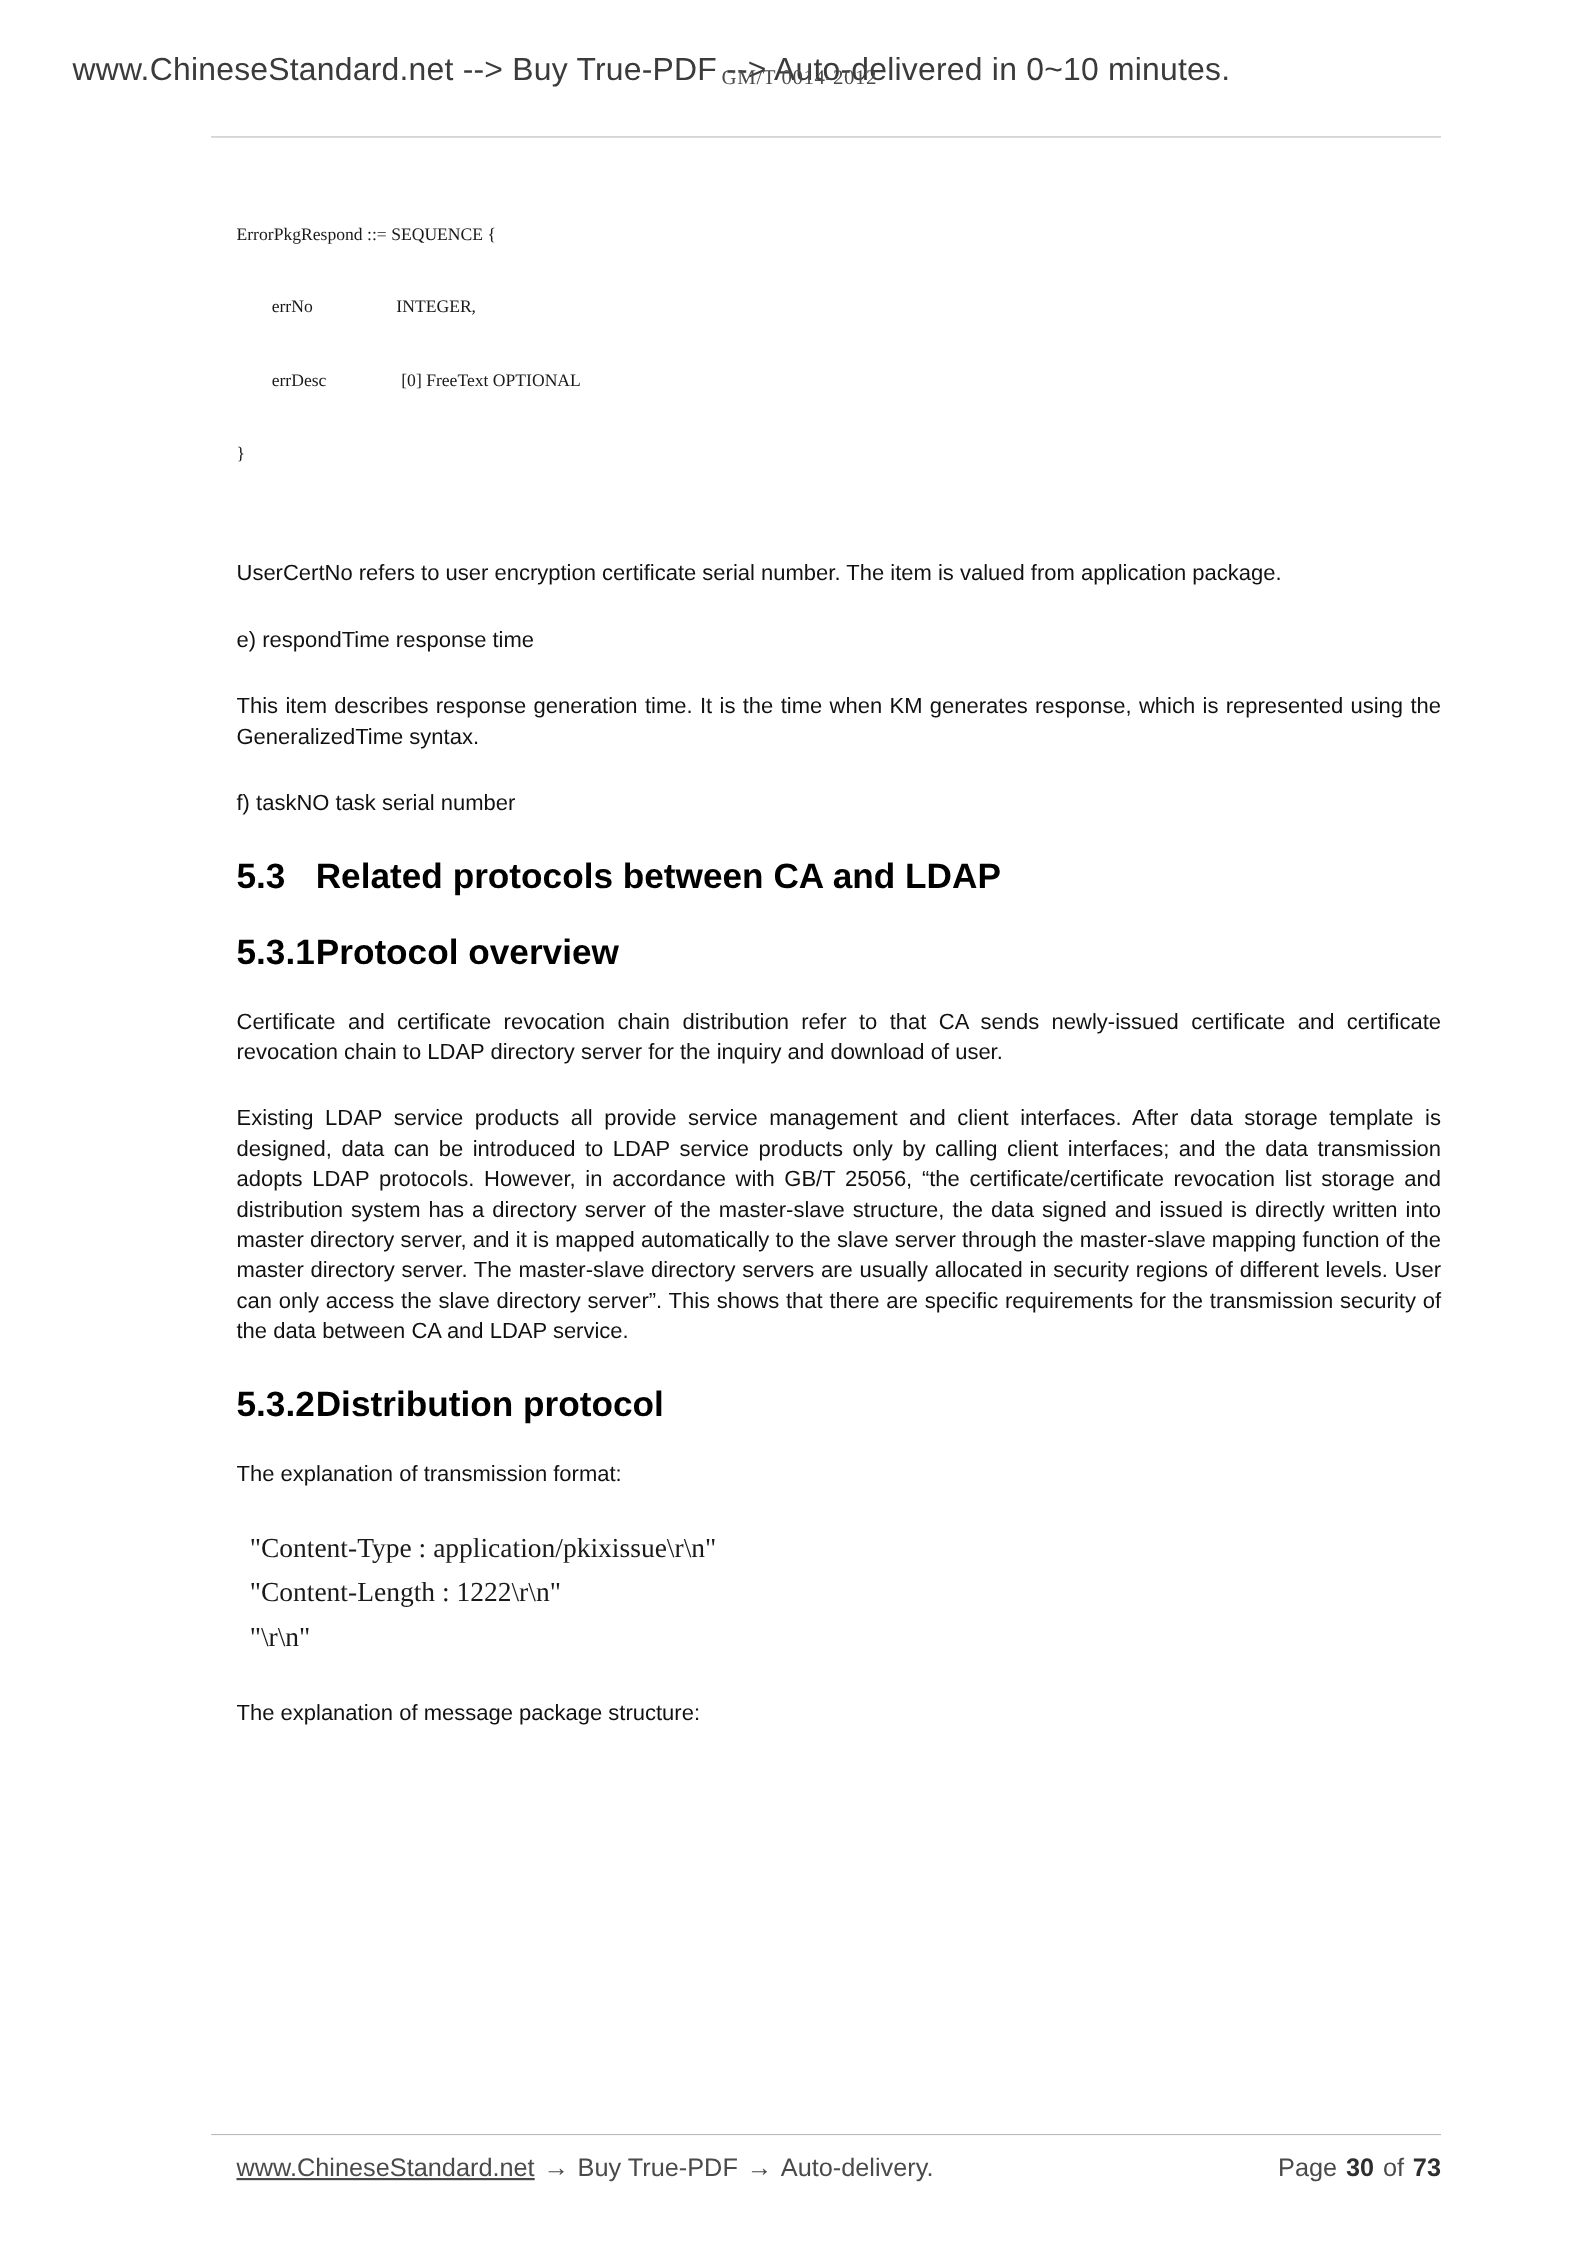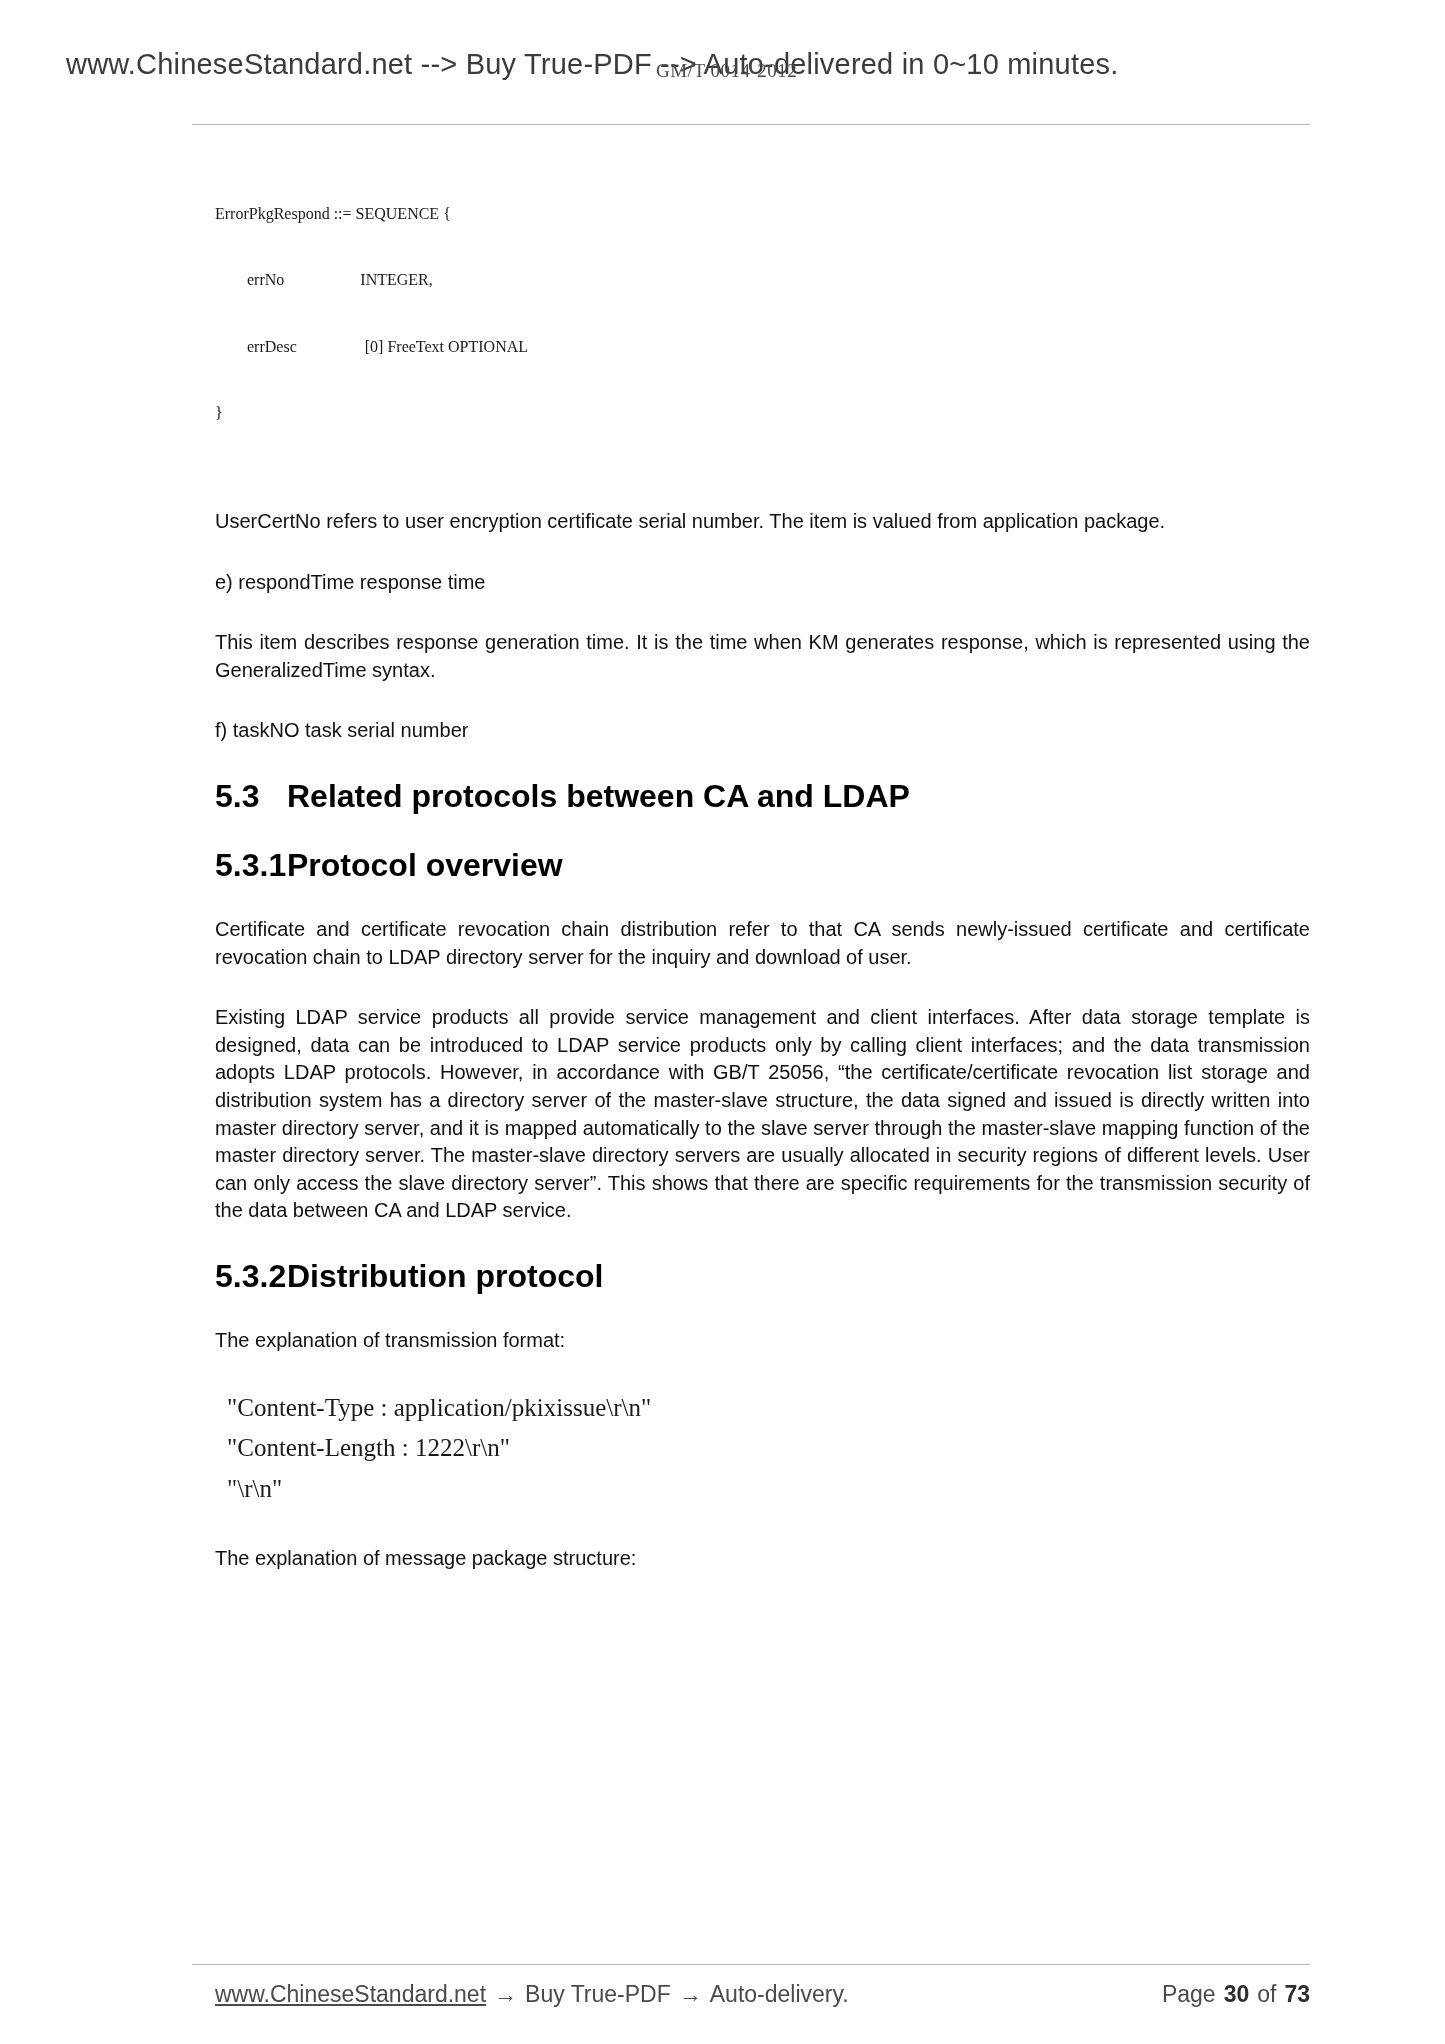--- a/index.html
+++ b/index.html
@@ -98,21 +98,21 @@
   .mono-line {
     display: block;
     white-space: pre;
   }
 
   
   .footer {
     position: absolute;
     left: 0;
     right: 0;
-    bottom: 36px;
+    bottom: 60px;
   }
   .footer-rule {
     margin: 0 135px 0 192px;
     border-top: 1px solid #b9b9b9;
   }
   .footer-row {
     margin: 16px 135px 0 215px;
     display: flex;
     align-items: baseline;
     font-size: 23px;

